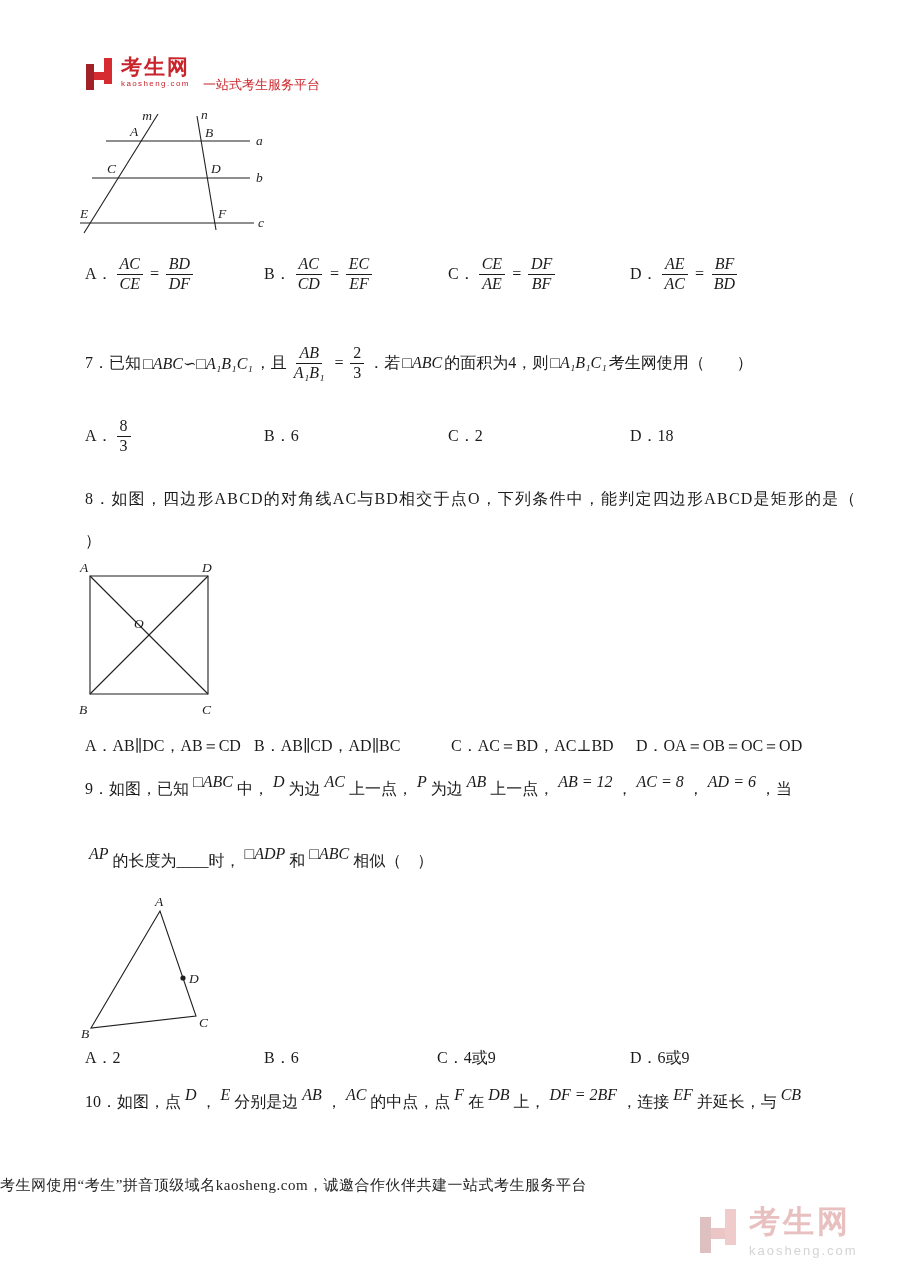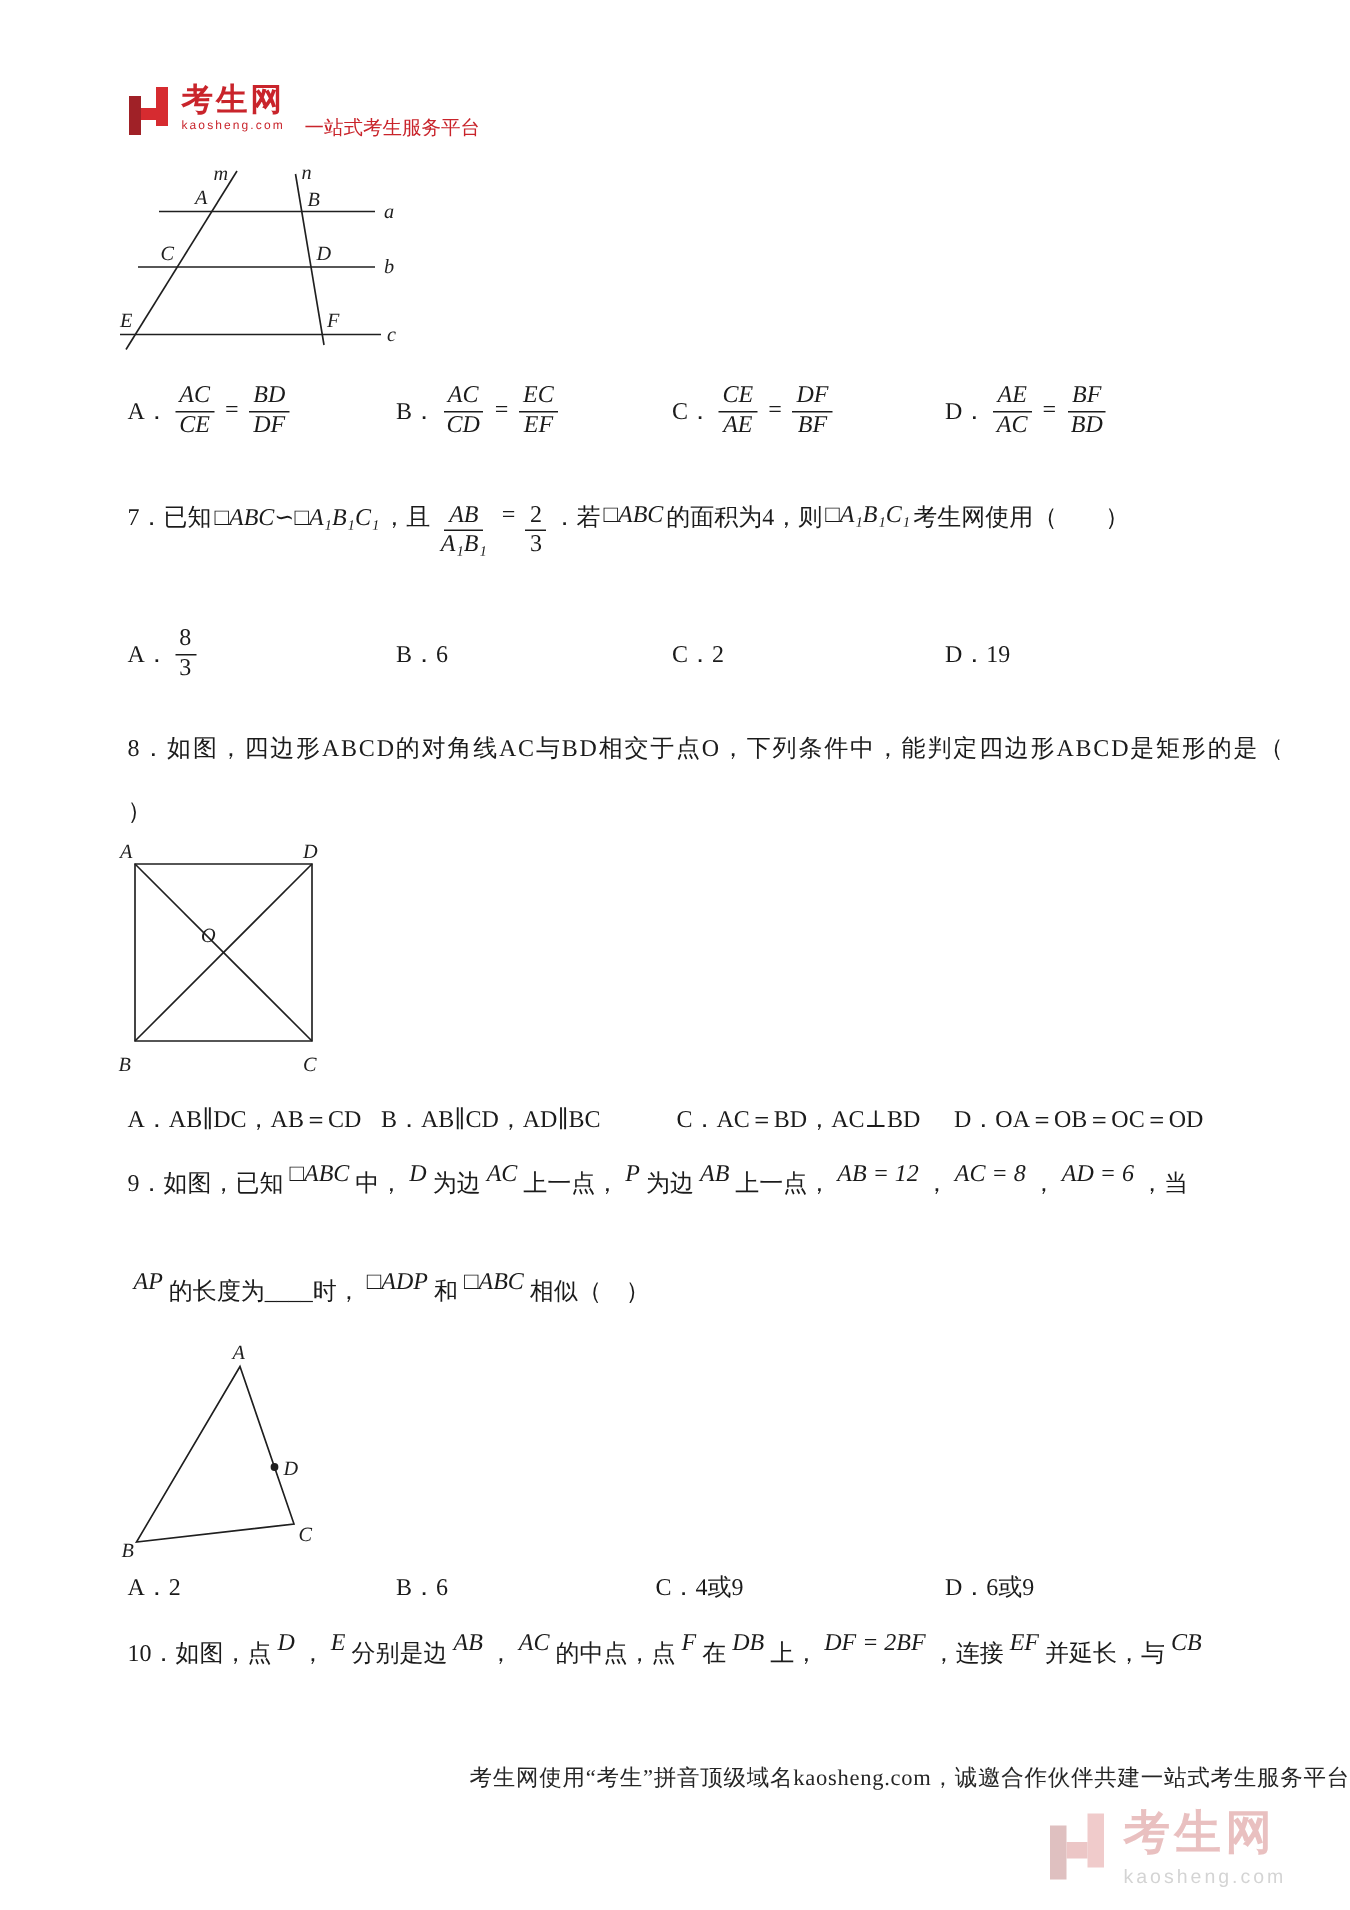--- a/index.html
+++ b/index.html
@@ -33,39 +33,39 @@
   .frac .num{border-bottom:1.2px solid #1b1b1b;padding:0 3px}
   .frac .den{padding:0 3px}
 
   
   .optrow{position:absolute;left:0;width:900px}
   #q6row{top:250px;height:48px}
   #q7opts{top:412px;height:48px}
   .opt{position:absolute;top:0;height:100%;display:flex;align-items:center;font-size:16px;white-space:nowrap}
   .p1{left:85px}.p2{left:264px}.p3{left:448px}.p4{left:630px}
 
-  #q7line{position:absolute;left:85px;top:335px;height:56px;display:flex;align-items:flex-start;white-space:nowrap}
+  #q7line{position:absolute;left:85px;top:335px;height:56px;display:flex;align-items:center;white-space:nowrap}
 
   .textline{position:absolute;left:85px;font-size:16px;white-space:nowrap}
   #q8l1{top:489px;letter-spacing:1.2px}
   #q8l2{top:531px}
 
   .optspan{position:absolute;font-size:16px;white-space:nowrap}
   .q8o{top:736px}
   #q8a{left:85px}#q8b{left:254px}#q8c{left:451px}#q8d{left:636px}
 
   #q9l1{top:779px}
   #q9l2{top:851px}
   .q9o{top:1048px}
   #q9a{left:85px}#q9b{left:264px}#q9c{left:437px}#q9d{left:630px}
 
   #q10line{top:1092px}
 
   
-  #footer{position:absolute;top:1176px;left:0;width:900px;text-align:right;font-size:15px;color:#262626;letter-spacing:.5px}
+  #footer{position:absolute;top:1176px;left:0;width:900px;text-align:left;font-size:15px;color:#262626;letter-spacing:.5px}
   #watermark{position:absolute;left:700px;top:1206px;display:flex;gap:9px;align-items:flex-start}
   #wm-text{display:flex;flex-direction:column;line-height:1}
   #wm-brand{font-family:"Liberation Sans",sans-serif;font-size:31px;font-weight:bold;color:#e9c0c0;letter-spacing:3px}
   #wm-domain{font-family:"Liberation Sans",sans-serif;font-size:13px;color:#d4d4d4;letter-spacing:2px;margin-top:7px}
 </style>
 </head>
 <body>
 
 <header id="logo">
   <svg width="28" height="38" viewBox="0 0 28 38" aria-hidden="true">
@@ -178,21 +178,21 @@
         <span class="den" style="font-style: normal;">3</span>
       </span>
     </div>
   <div class="opt p2">
       <span class="zh">B．6</span>
     </div>
   <div class="opt p3">
       <span class="zh">C．2</span>
     </div>
   <div class="opt p4">
-      <span class="zh">D．19</span>
+      <span class="zh">D．18</span>
     </div>
 </div>
 
 <div id="q8l1" class="textline">8．如图，四边形ABCD的对角线AC与BD相交于点O，下列条件中，能判定四边形ABCD是矩形的是（</div>
 <div id="q8l2" class="textline">）</div>
 
 <svg id="fig2" class="fig" width="155" height="168" viewBox="0 0 155 168">
   <polygon points="14,18 132,18 132,136 14,136"></polygon>
   <line x1="14" y1="18" x2="132" y2="136"></line>
   <line x1="14" y1="136" x2="132" y2="18"></line>

